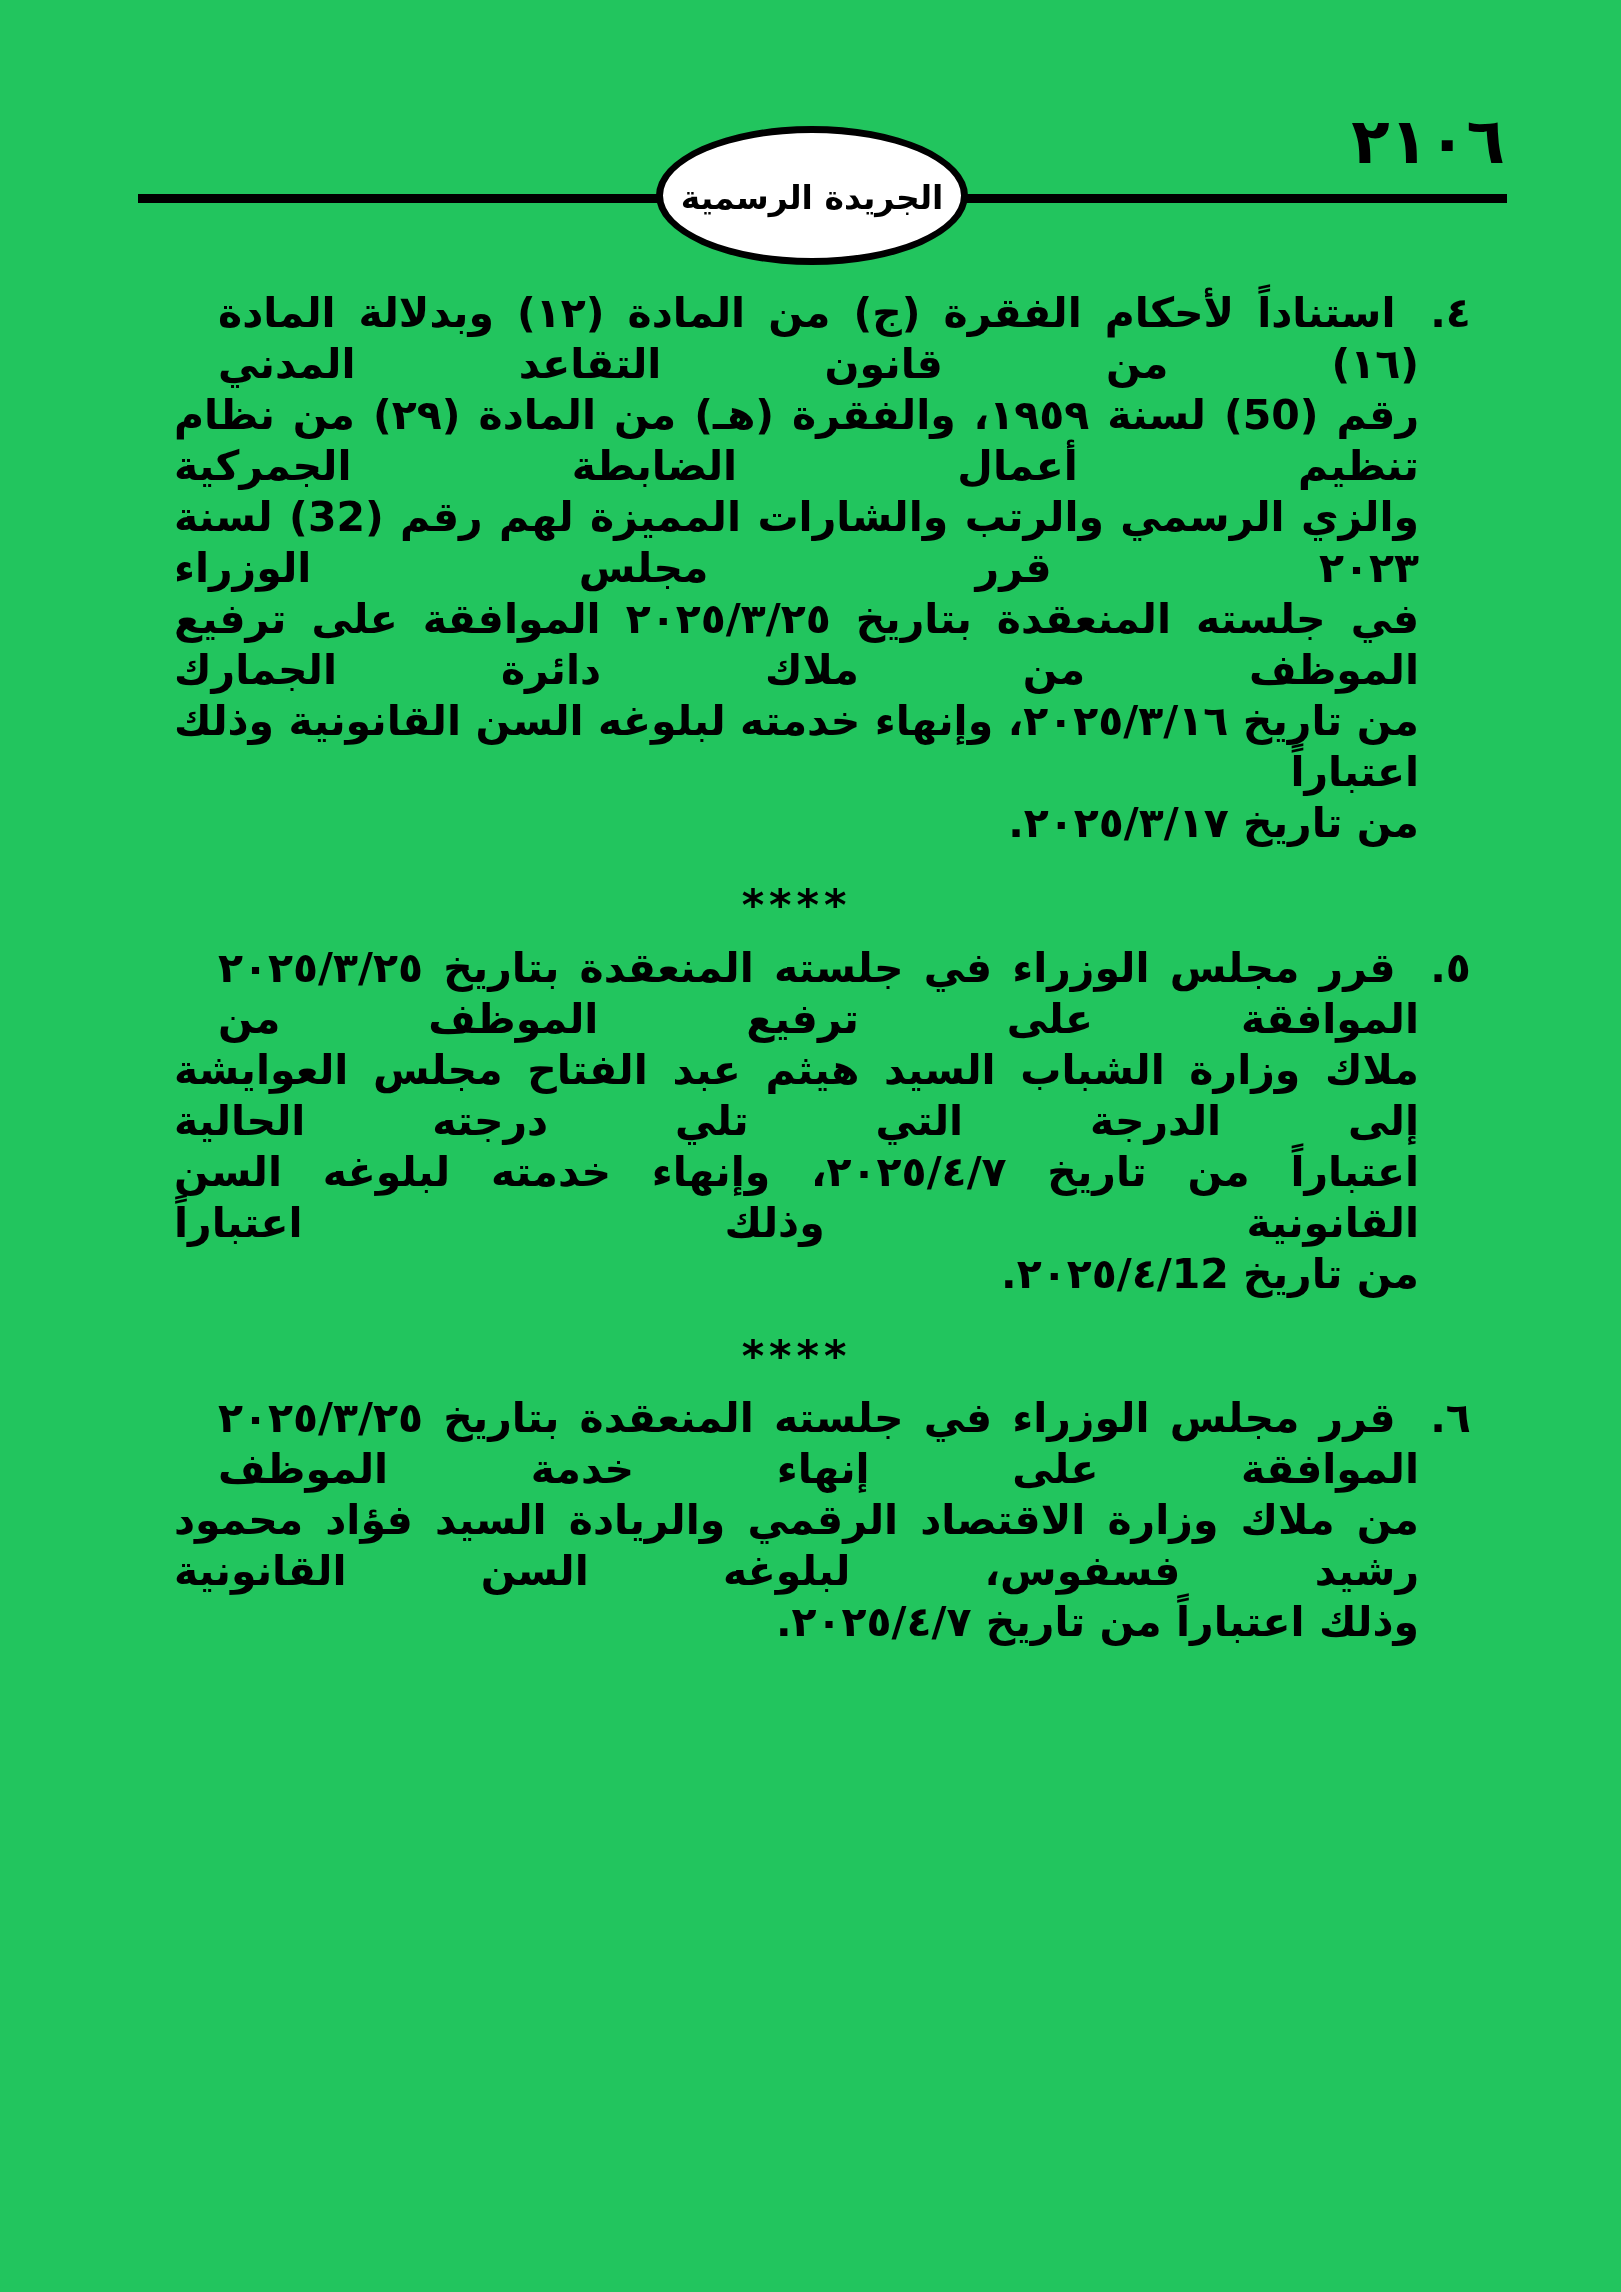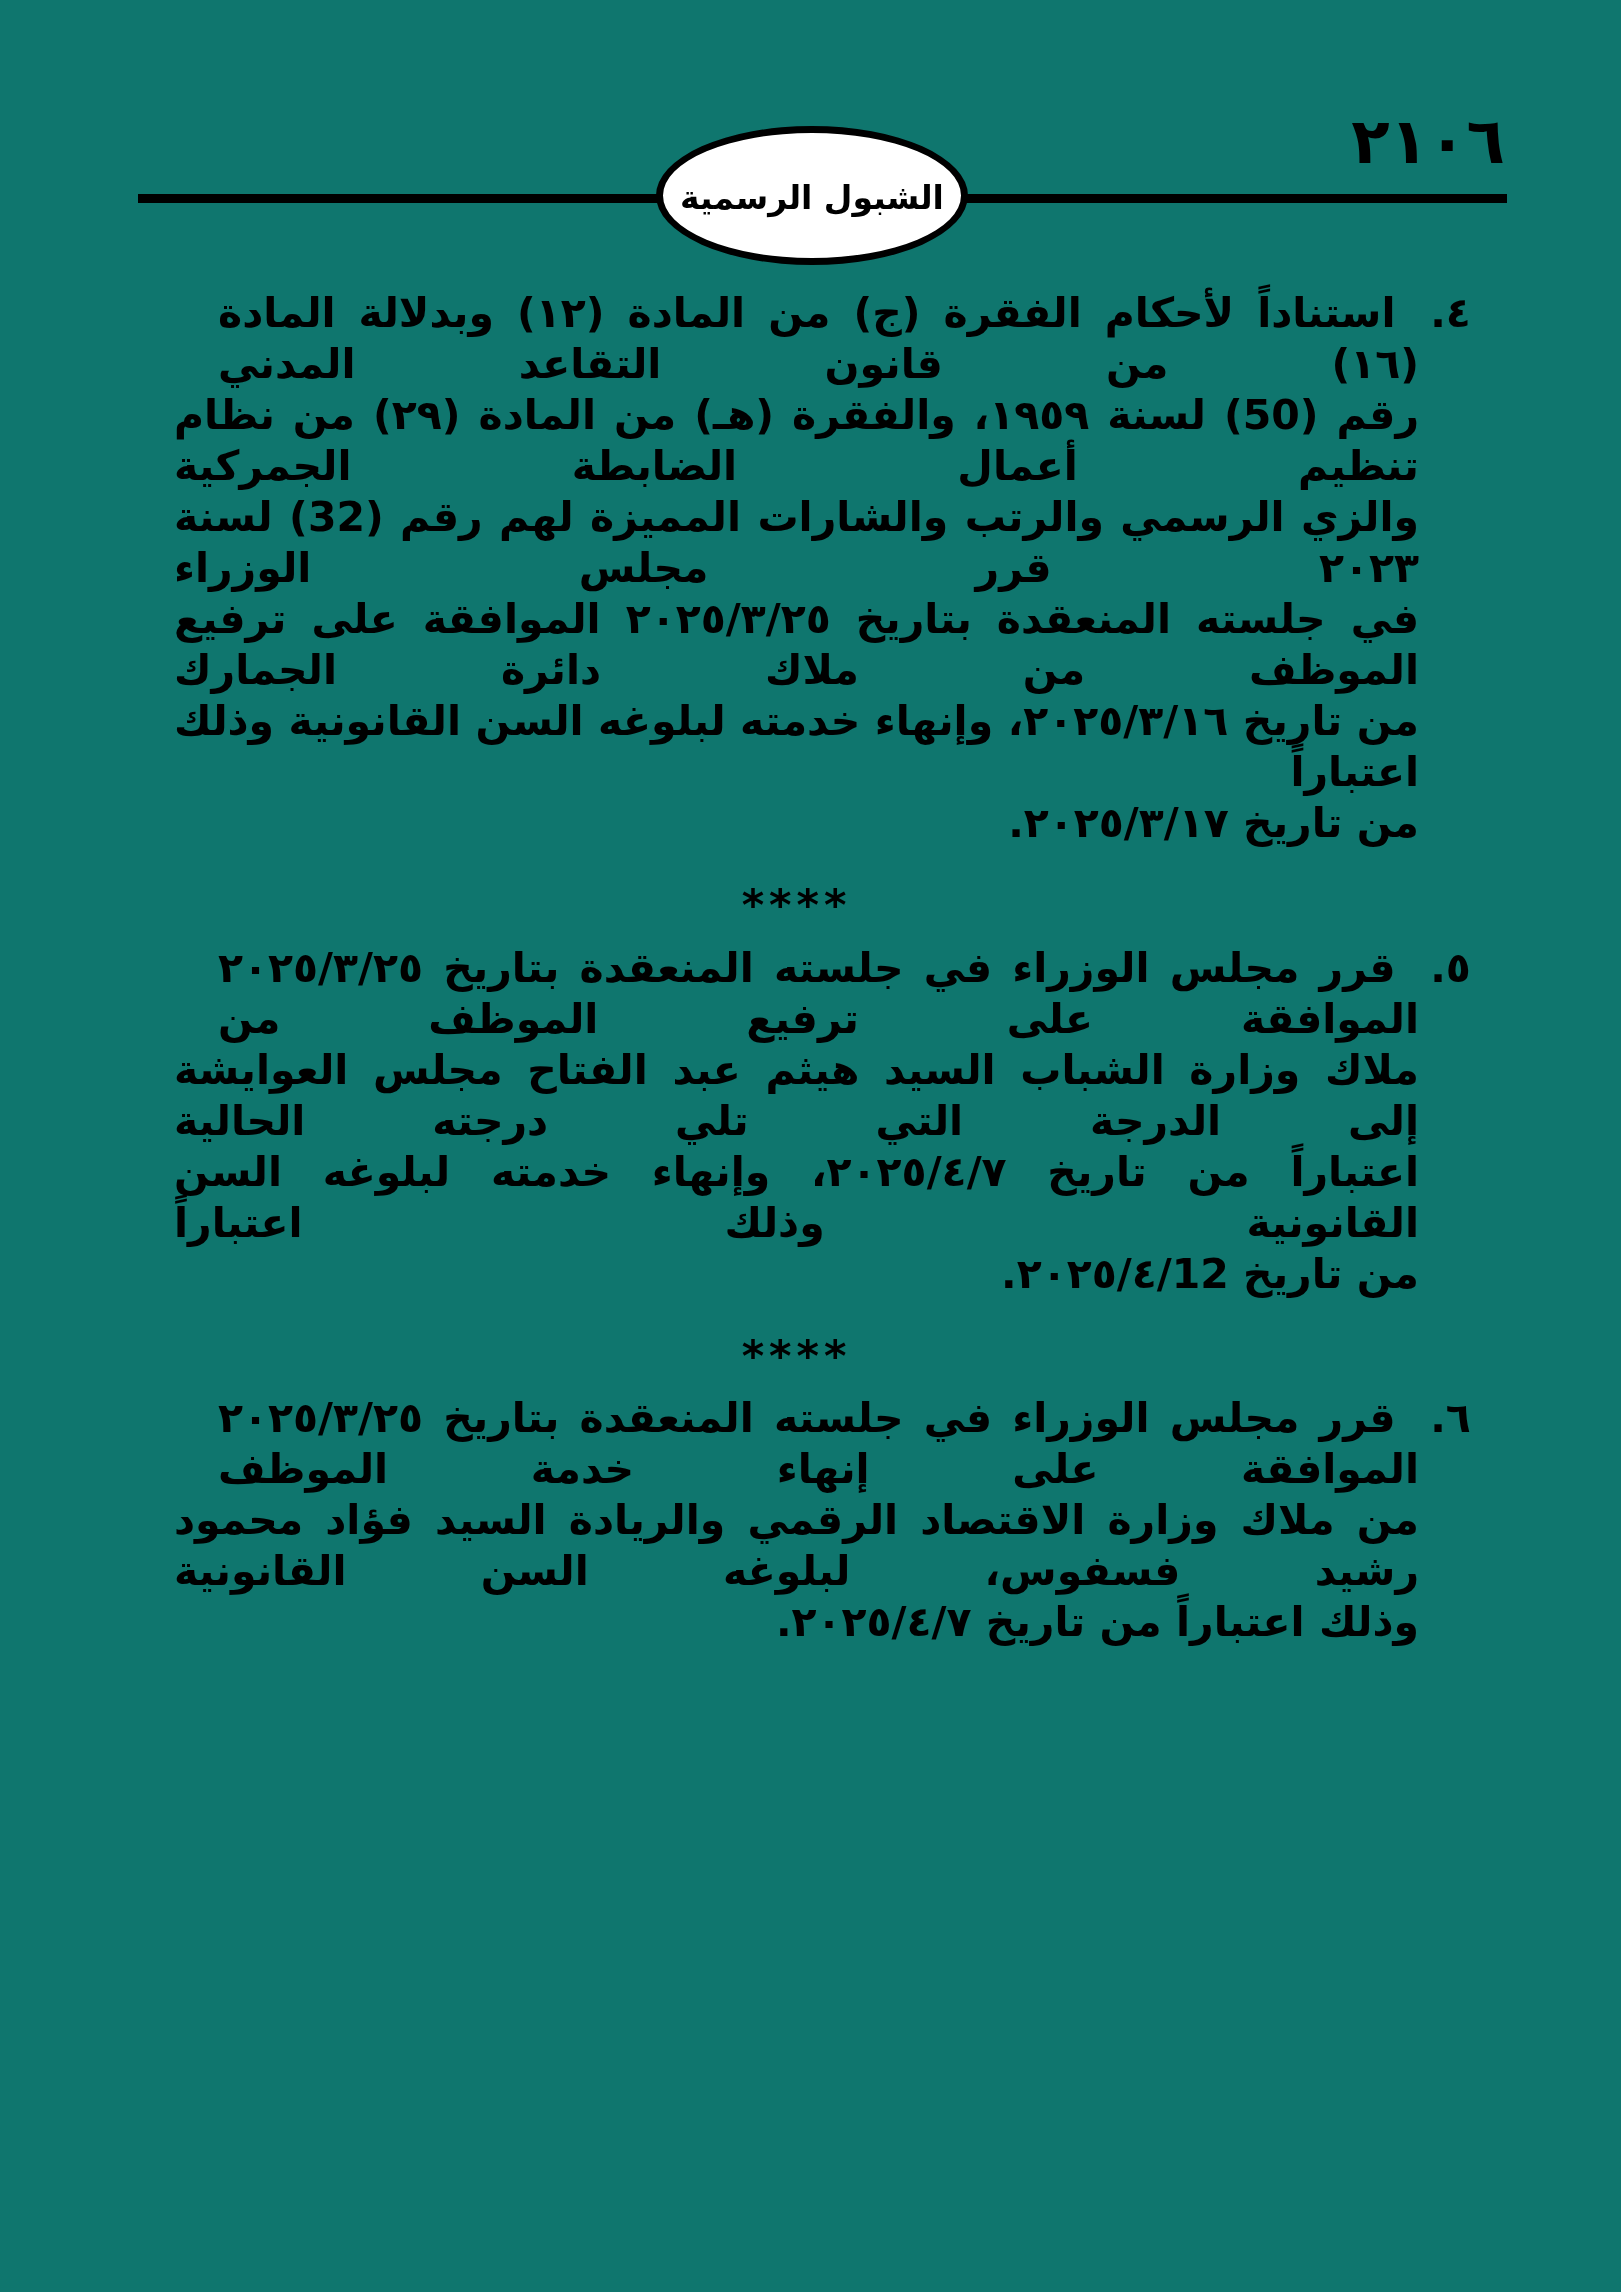--- a/index.html
+++ b/index.html
@@ -1,21 +1,21 @@
 <!DOCTYPE html>
 <html lang="ar" dir="rtl"><head>
 <meta charset="utf-8">
 <style>
   html, body { margin: 0; padding: 0; background: #fff; }
 
   .page {
     position: relative;
     width: 1621px;
     height: 2293px;
-    background: #0f766e;
+    background: #22c55e;
     color: #000000;
     font-family: "DejaVu Sans", sans-serif;
     overflow: hidden;
   }
 
   
   .page-number {
     position: absolute;
     top: 110px;
     right: 116px;
@@ -99,21 +99,21 @@
   }
 </style>
 </head>
 <body>
 
 <div class="page">
 
   <div class="page-number">٢١٠٦</div>
   <div class="header-rule"></div>
   <div class="header-oval">
-    <span class="banner-text">الشبول الرسمية</span>
+    <span class="banner-text">الجريدة الرسمية</span>
   </div>
 
   <div class="content">
 
     <div class="item">
       <span class="item-marker">٤.</span>
       <div class="line line-first">استناداً لأحكام الفقرة (ج) من المادة (١٢) وبدلالة المادة (١٦)  من قانون التقاعد المدني</div>
       <div class="line">رقم (50) لسنة ١٩٥٩، والفقرة (هـ) من المادة (٢٩) من نظام تنظيم أعمال الضابطة الجمركية</div>
       <div class="line">والزي الرسمي والرتب والشارات المميزة لهم رقم (32) لسنة ٢٠٢٣ قرر مجلس الوزراء</div>
       <div class="line">في جلسته المنعقدة بتاريخ ٢٠٢٥/٣/٢٥ الموافقة على ترفيع الموظف من ملاك دائرة الجمارك</div>

